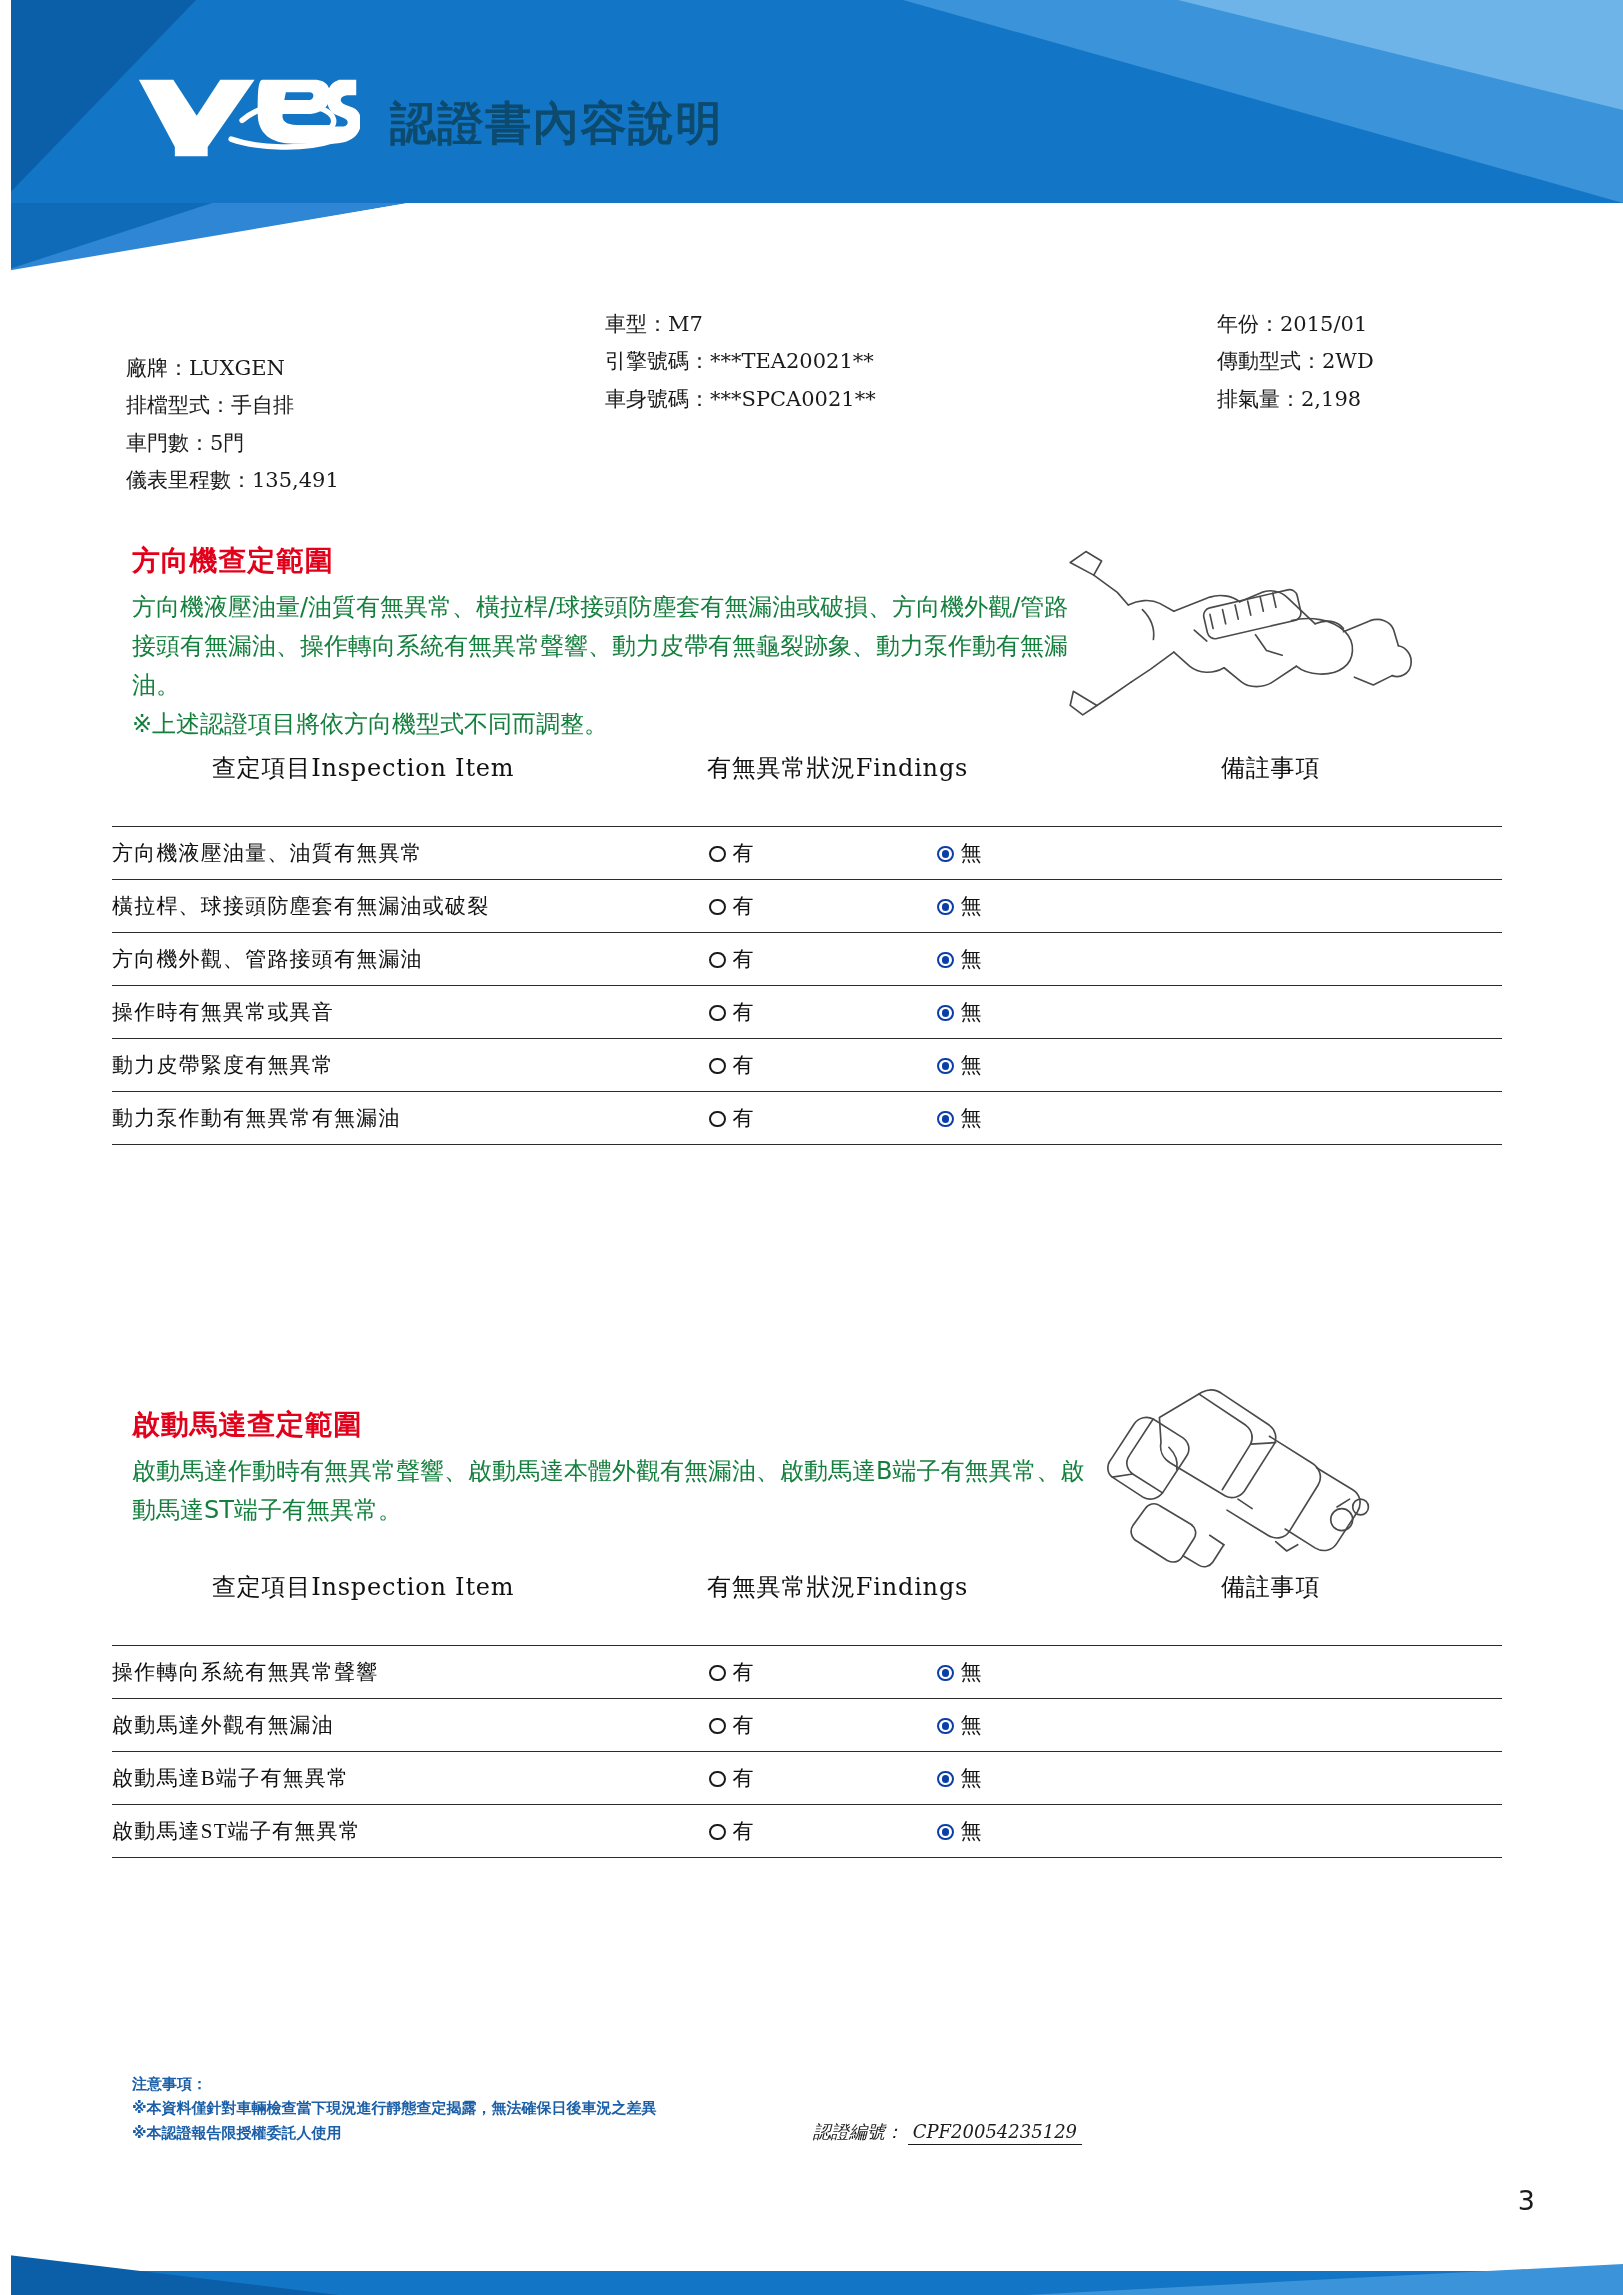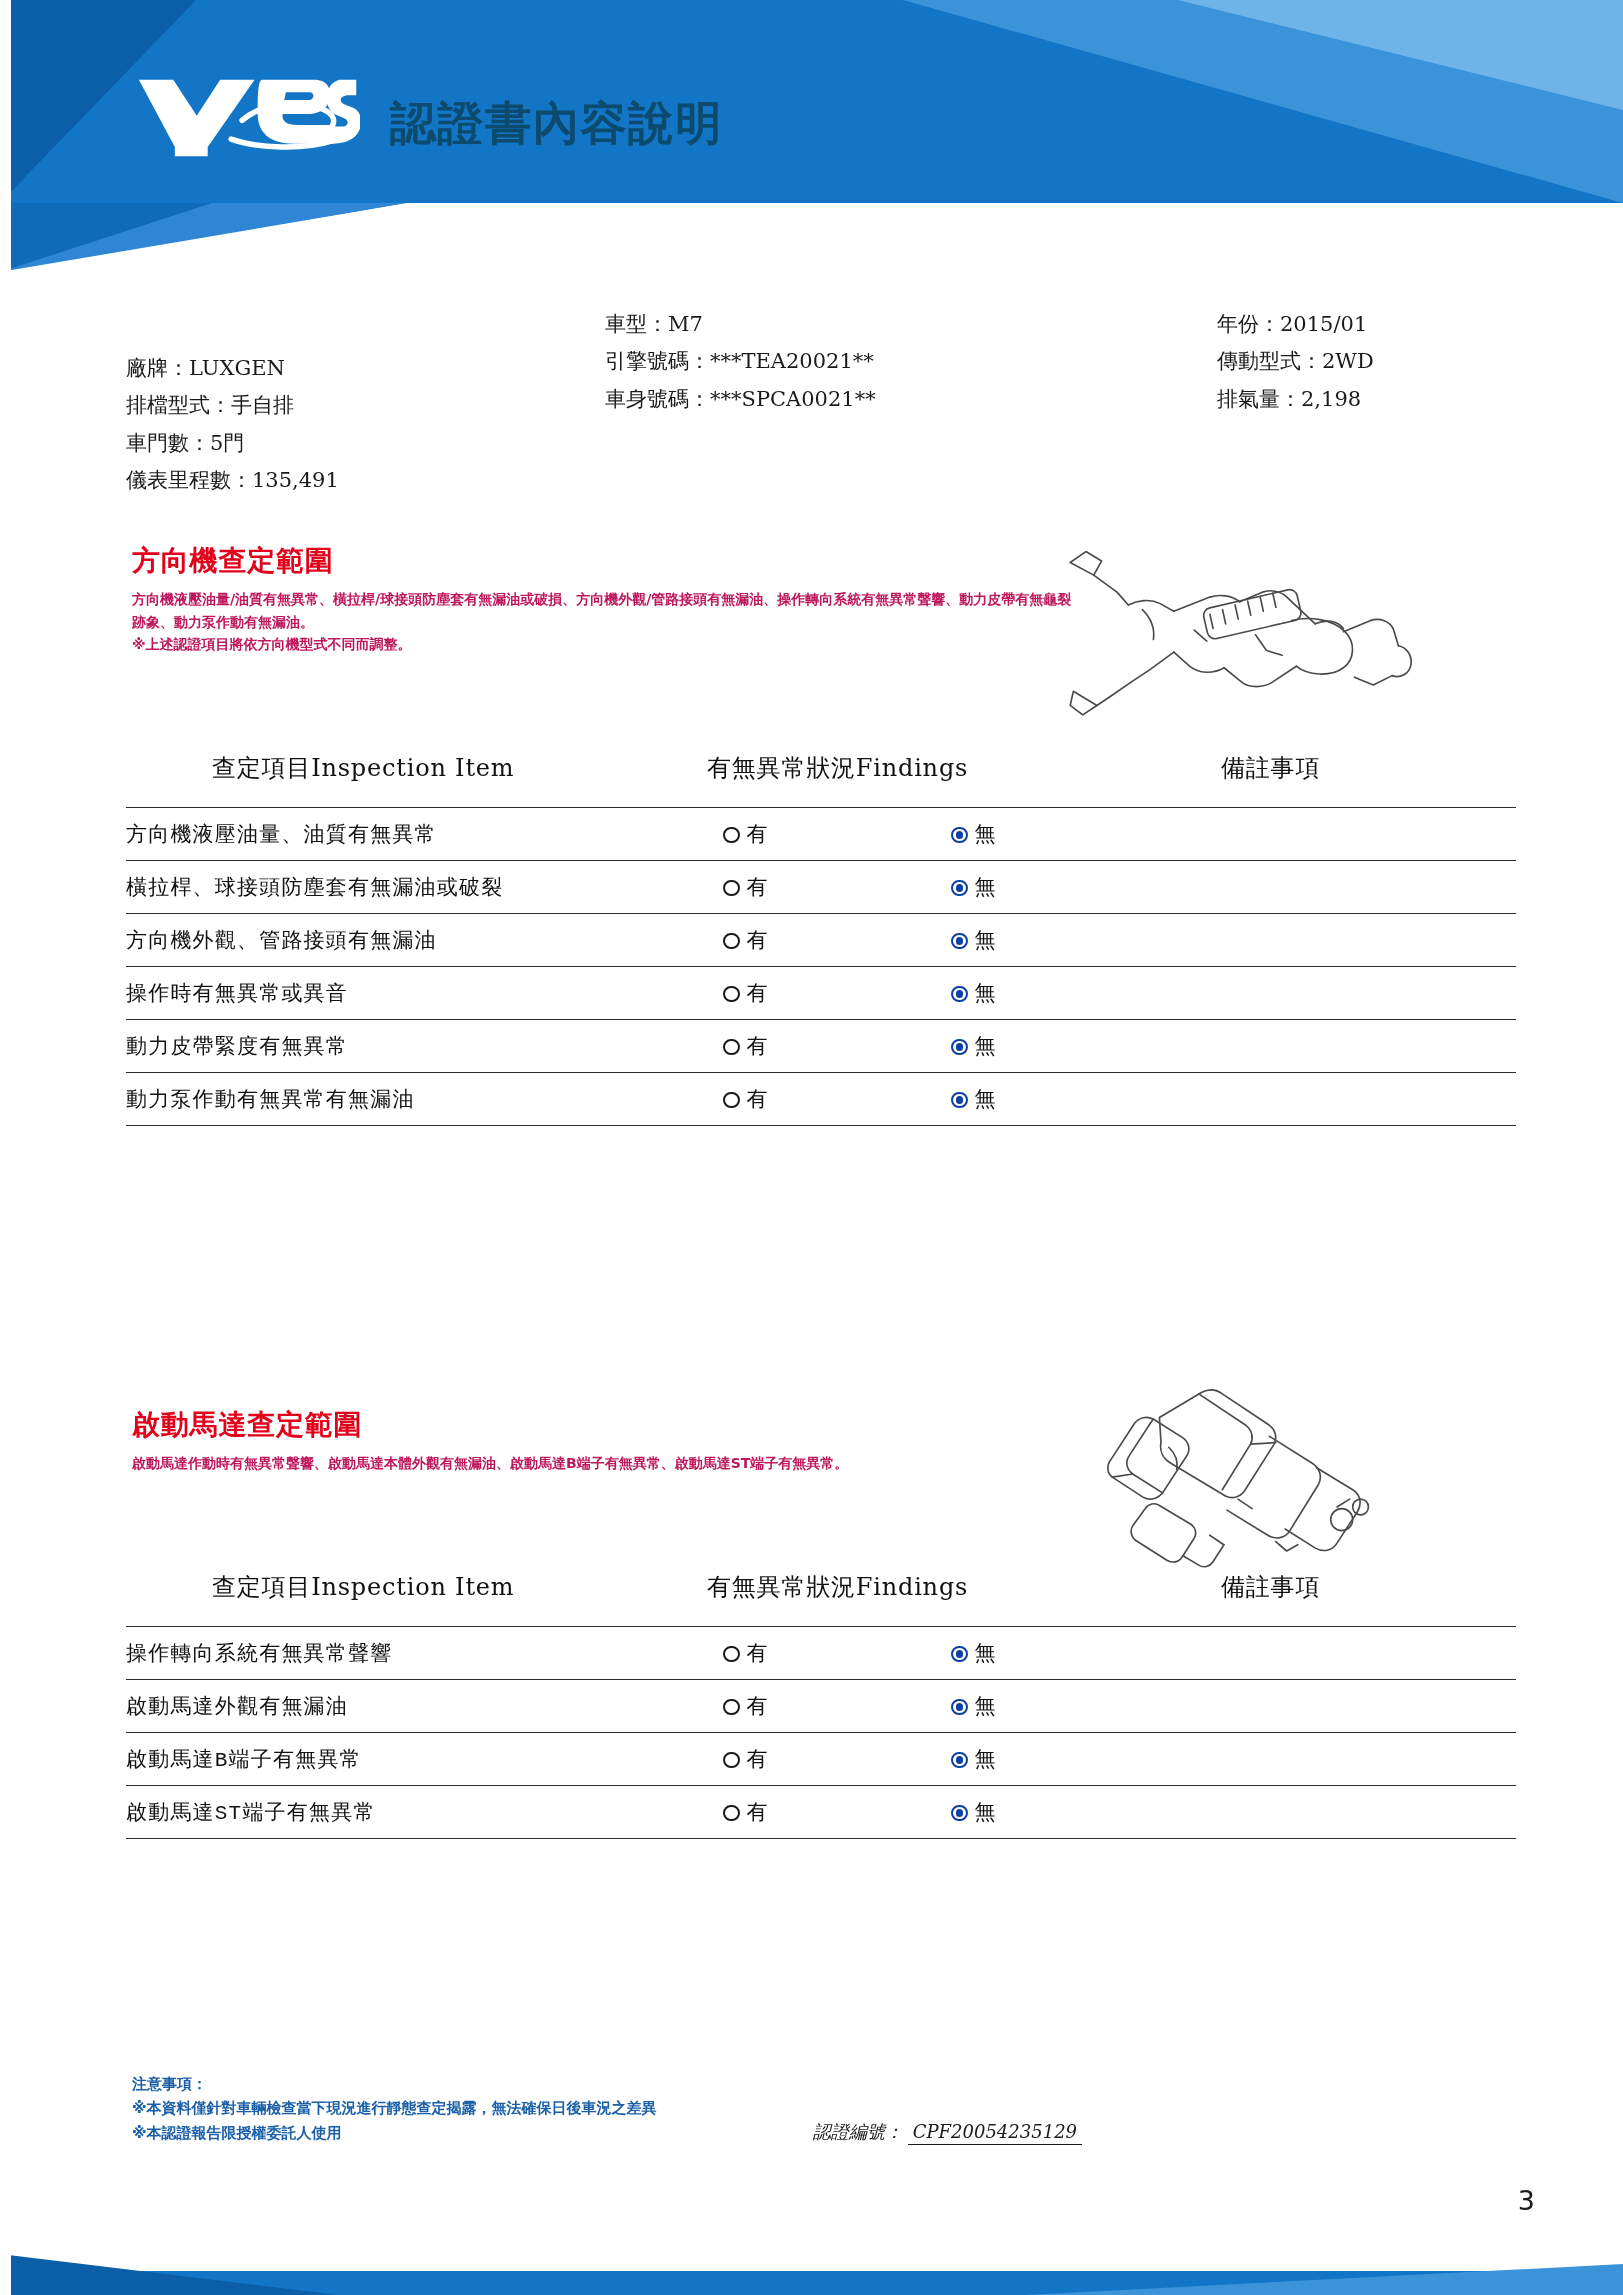--- a/index.html
+++ b/index.html
@@ -128,47 +128,48 @@
     color: #e2001a;
     font-family: "DejaVu Sans", sans-serif;
     font-weight: bold;
     font-size: 28px;
     letter-spacing: 0.8px;
     white-space: nowrap;
   }
   .sec-desc {
     position: absolute;
     left: 132px;
-    color: #be185d;
+    color: #15803d;
     font-family: "DejaVu Sans", sans-serif;
-    font-weight: bold;
-    font-size: 14px;
+    font-weight: normal;
+    font-size: 24px;
     line-height: 1.62;
     width: 942px;
   }
   .sec-desc .note { display: block; }
 
   .tbl-head {
     position: absolute;
     width: 1406px;
     left: 110px;
     font-family: "DejaVu Serif", serif;
     font-size: 24px;
     color: #111;
   }
   .th-item   { position: absolute; left: 102px;  white-space: nowrap; letter-spacing: 0.8px;}
   .th-find   { position: absolute; left: 597px;  white-space: nowrap; letter-spacing: 0.8px;}
   .th-remark { position: absolute; left: 1111px; white-space: nowrap; letter-spacing: 0.8px;}
 
   table.insp {
     position: absolute;
-    left: 126px;
+    left: 112px;
     width: 1390px;
     border-collapse: collapse;
-    font-family: Liberation Mono, monospace;
+    font-family: Liberation Serif, serif;
+    margin-top: 19px;
   }
   table.insp tr { height: 53px; }
   table.insp td {
     border-bottom: 1.2px solid #2b2b2b;
     font-size: 21px;
     color: #111;
     vertical-align: middle;
     padding: 0;
   }
   table.insp tr:first-child td { border-top: 1.2px solid #2b2b2b; }

